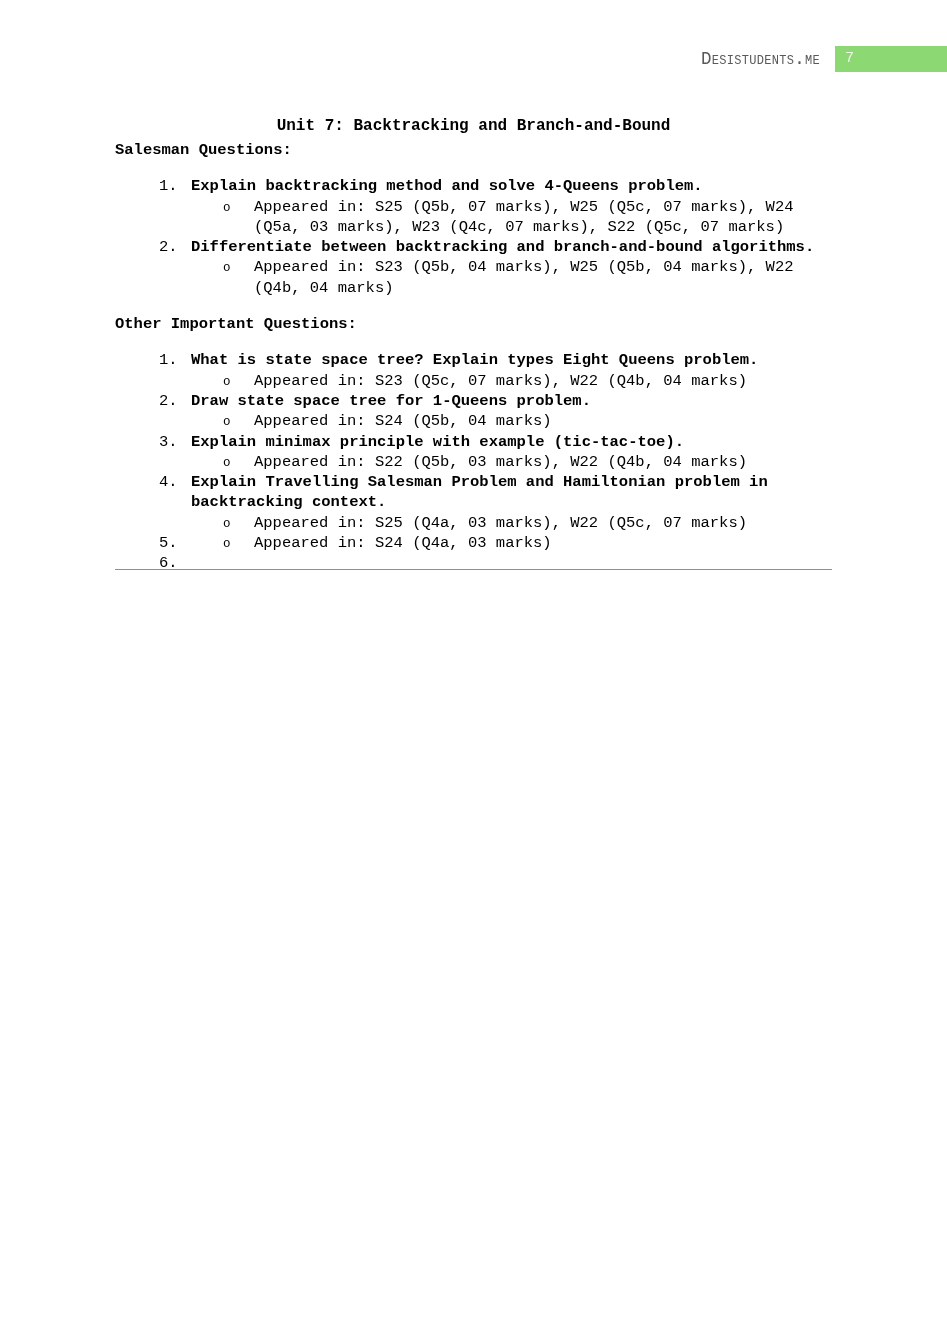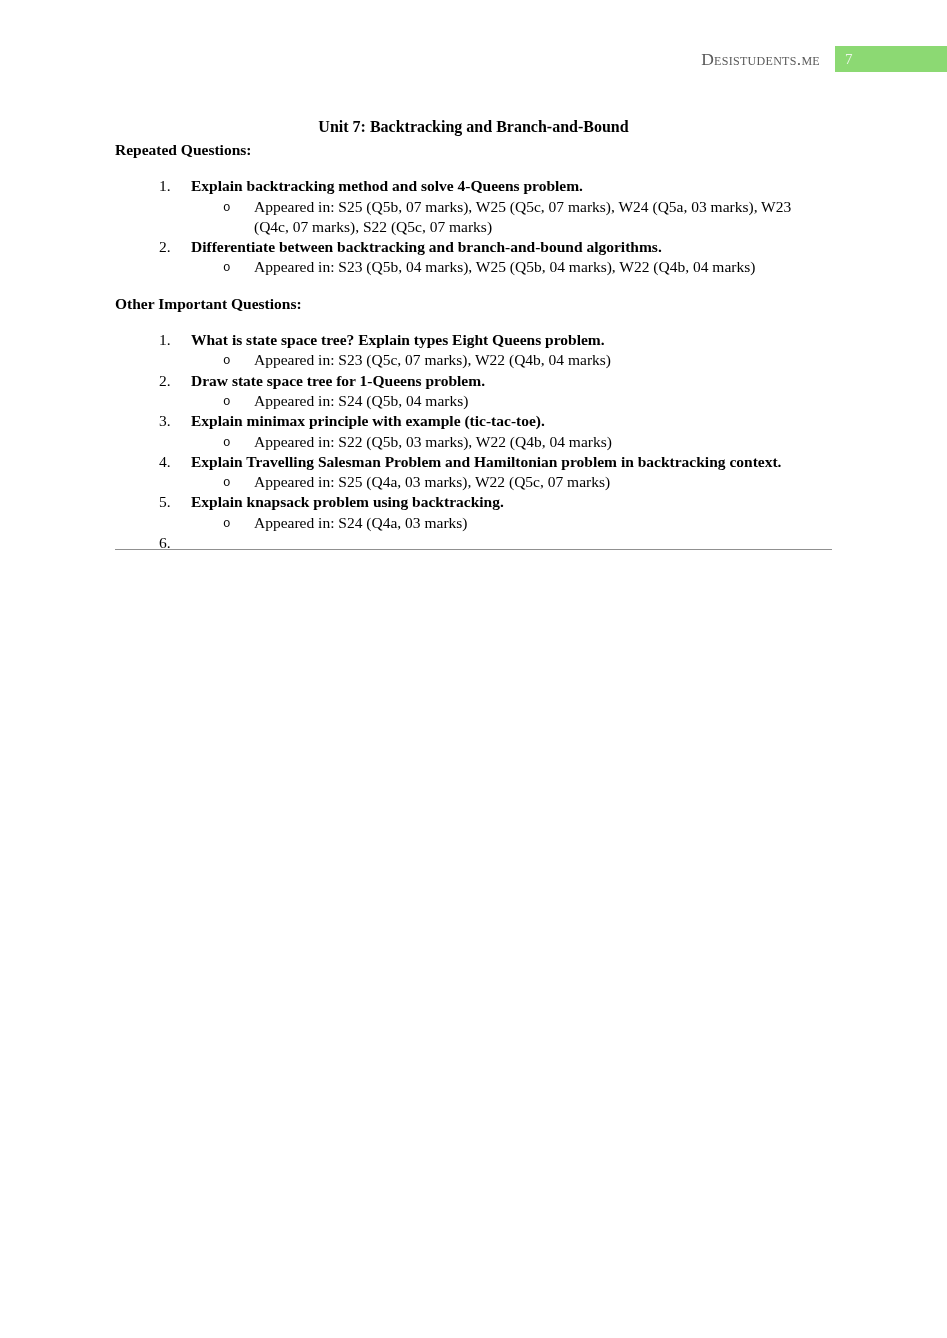--- a/index.html
+++ b/index.html
@@ -1,21 +1,21 @@
 <!DOCTYPE html>
 <html style="--accent-green: #8cd973; --accent-green-light: #a5d89b;"><head>
 <meta charset="utf-8">
 <style>
   html, body { margin: 0; padding: 0; background: #ffffff; }
   .page {
     position: relative;
     width: 947px;
     height: 962px;
     background: #ffffff;
-    font-family: Liberation Serif, serif;
+    font-family: Liberation Mono, monospace;
     color: #000000;
     overflow: hidden;
   }
 
   
   .header {
     position: absolute;
     top: 46px;
     right: 0;
     display: flex;
@@ -129,21 +129,21 @@
     <span class="site-name">Desistudents.me</span>
     <span class="page-num-box">
       <span>7</span>
     </span>
   </div>
 
   <div class="content">
     <h1 class="doc-title">Unit 7: Backtracking and Branch-and-Bound</h1>
 
     <div class="section">
-      <p class="section-heading">Repeated Questions:</p>
+      <p class="section-heading">Salesman Questions:</p>
       <ol class="q-list">
         <li class="q-item">
           <div class="q-text">Explain backtracking method and solve 4-Queens problem.</div>
           <div class="q-sub">Appeared in: S25 (Q5b, 07 marks), W25 (Q5c, 07 marks), W24 (Q5a, 03 marks), W23 (Q4c, 07 marks), S22 (Q5c, 07 marks)</div>
         </li>
         <li class="q-item">
           <div class="q-text">Differentiate between backtracking and branch-and-bound algorithms.</div>
           <div class="q-sub">Appeared in: S23 (Q5b, 04 marks), W25 (Q5b, 04 marks), W22 (Q4b, 04 marks)</div>
         </li>
       </ol>
@@ -162,21 +162,20 @@
         </li>
         <li class="q-item">
           <div class="q-text">Explain minimax principle with example (tic-tac-toe).</div>
           <div class="q-sub">Appeared in: S22 (Q5b, 03 marks), W22 (Q4b, 04 marks)</div>
         </li>
         <li class="q-item">
           <div class="q-text">Explain Travelling Salesman Problem and Hamiltonian problem in backtracking context.</div>
           <div class="q-sub">Appeared in: S25 (Q4a, 03 marks), W22 (Q5c, 07 marks)</div>
         </li>
         <li class="q-item">
-          <div class="q-text">Explain knapsack problem using backtracking.</div>
           <div class="q-sub">Appeared in: S24 (Q4a, 03 marks)</div>
         </li>
         <li class="q-item">
         </li>
       </ol>
     </div>
 
     <hr class="end-rule">
   </div>
 

